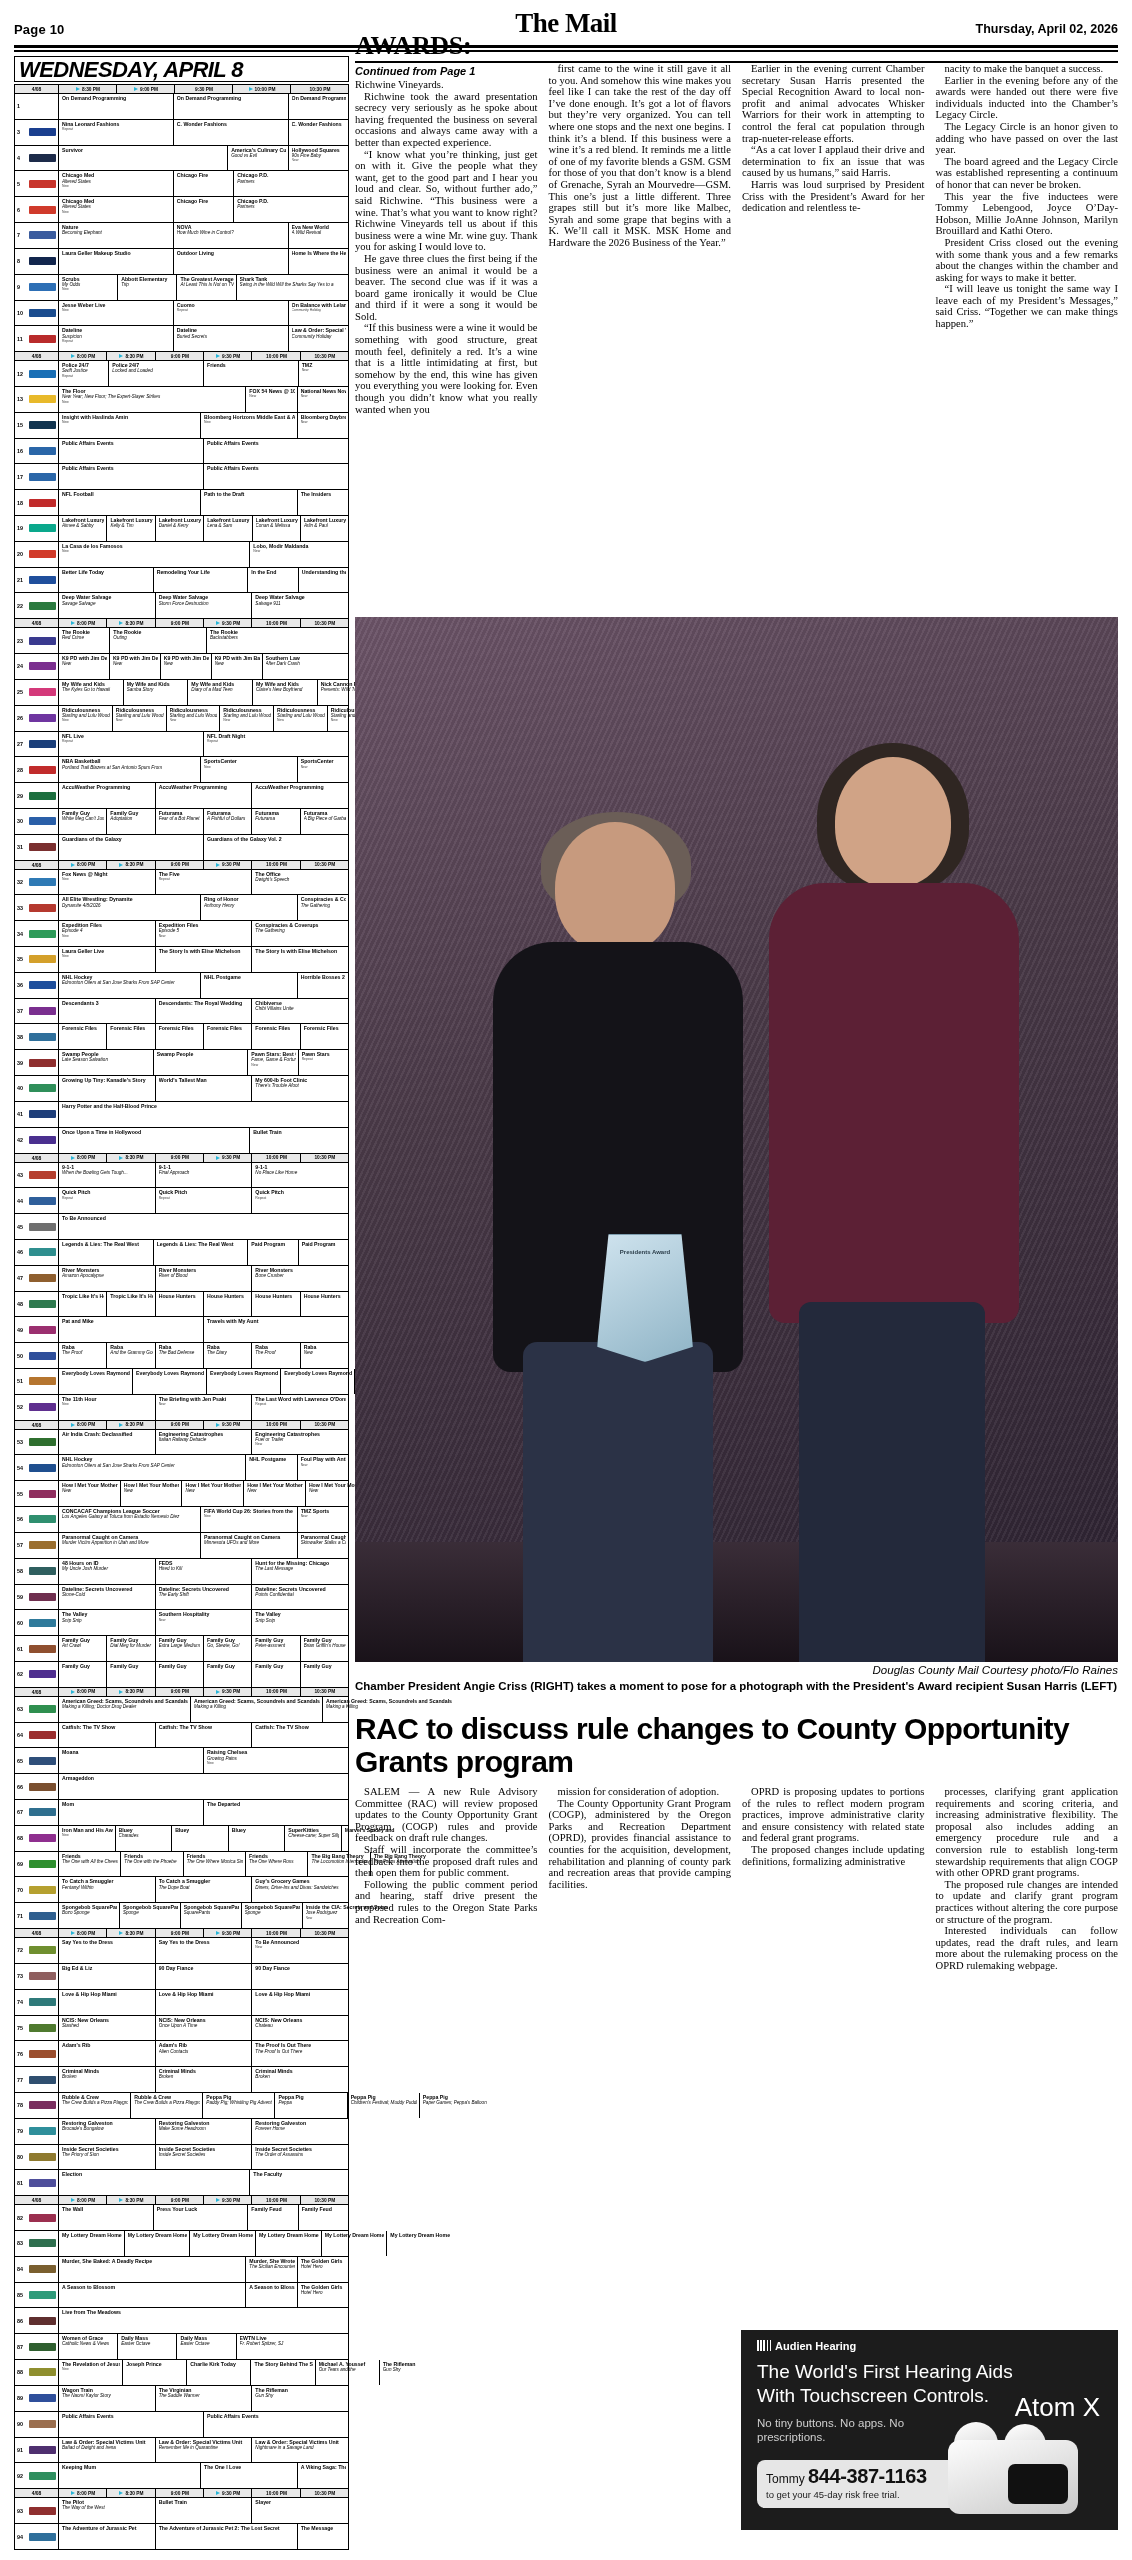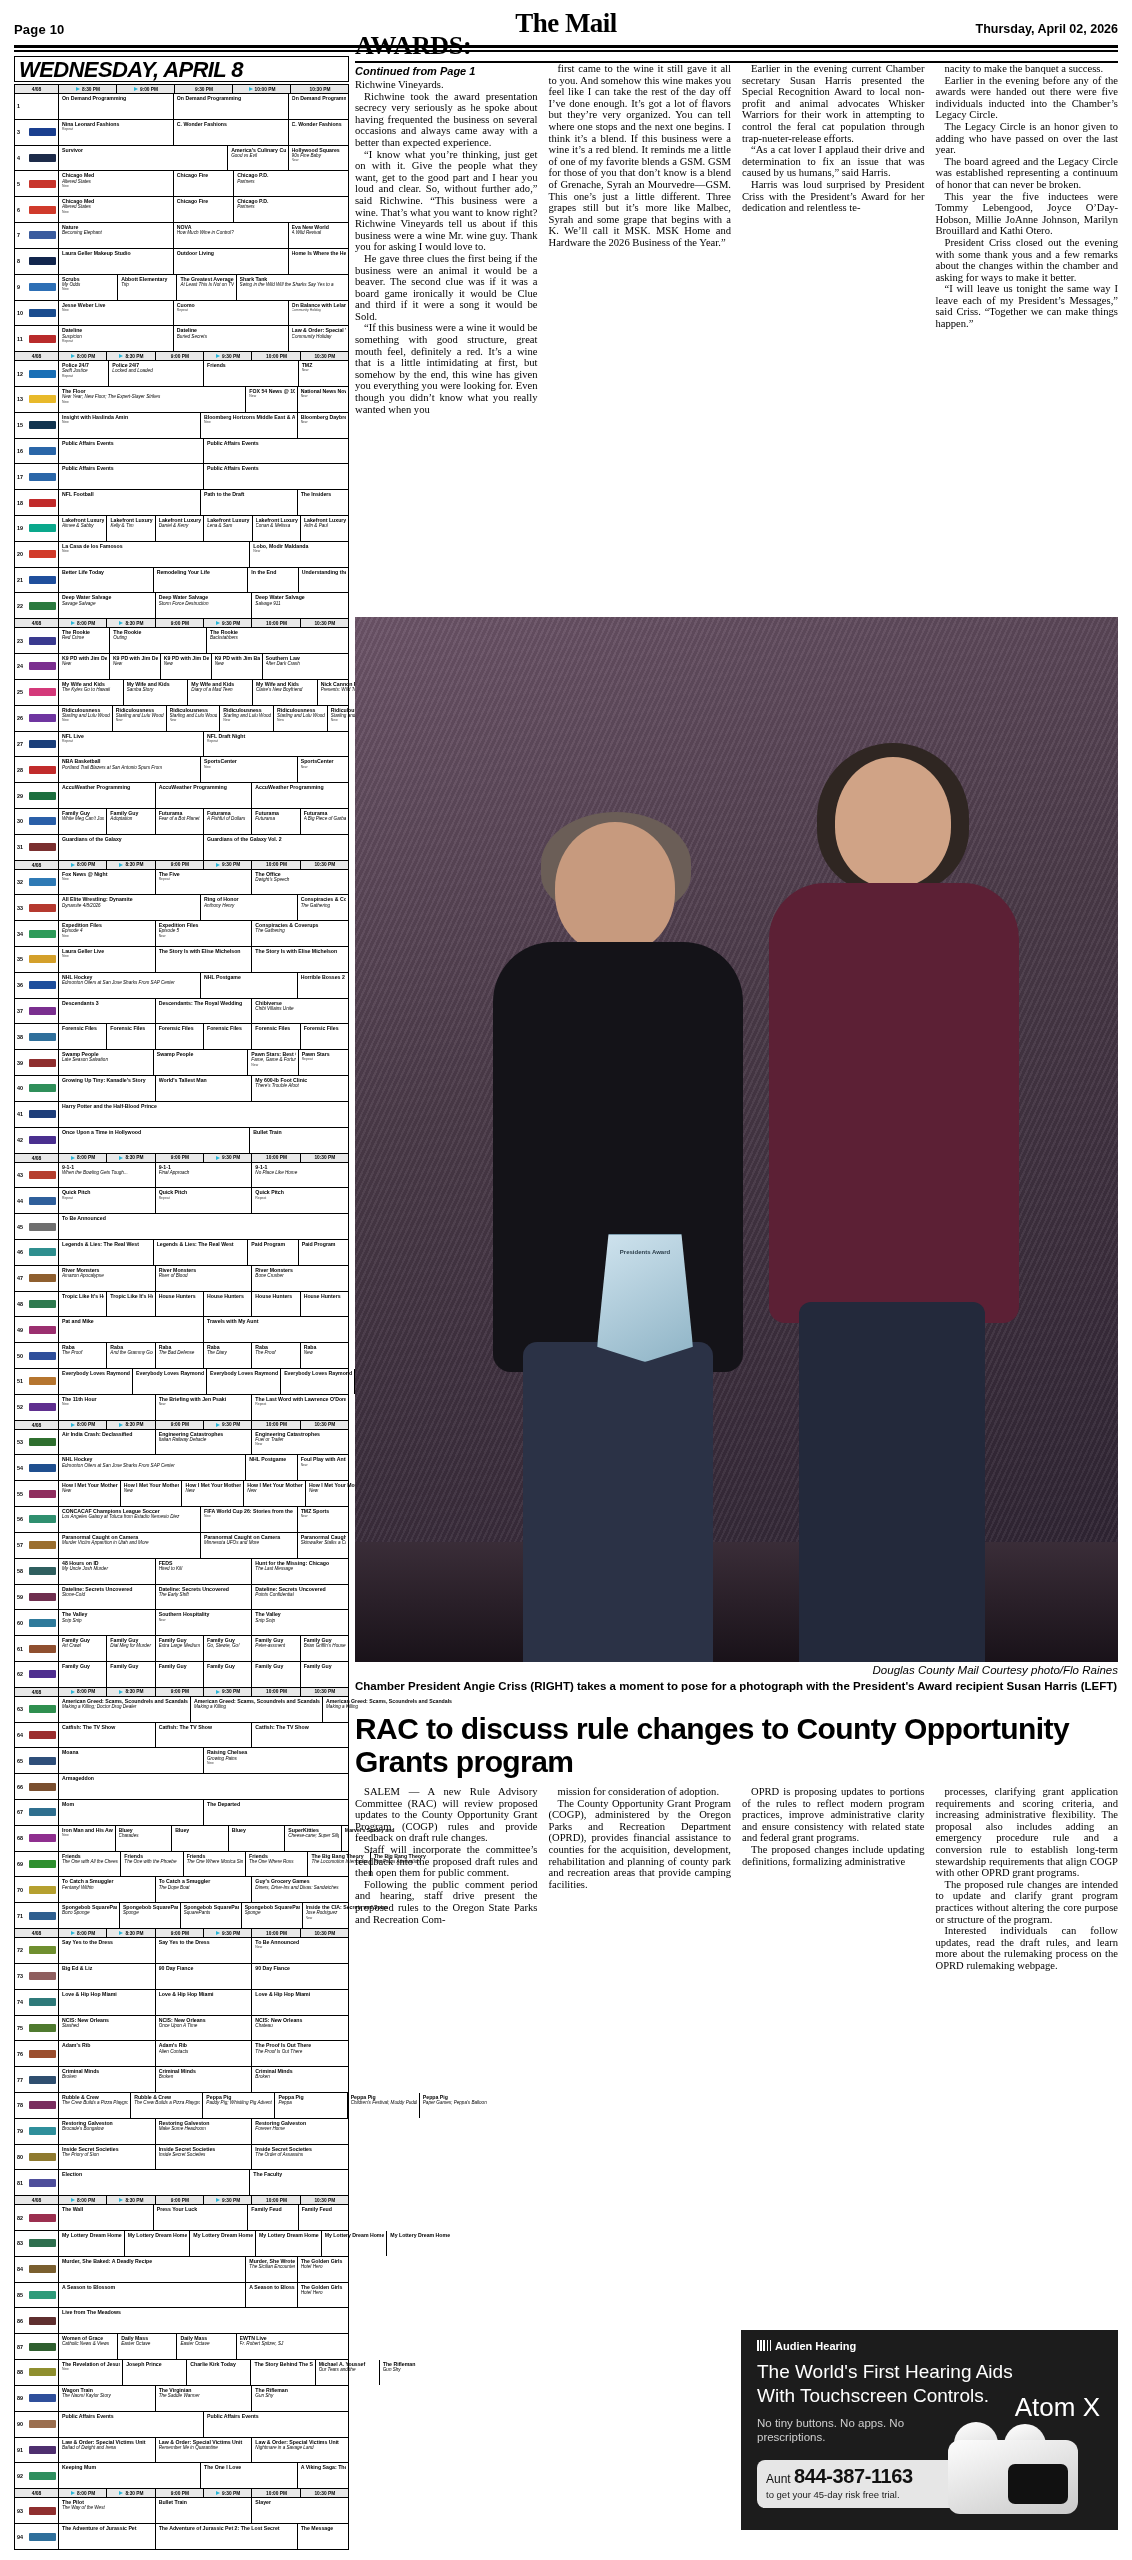--- a/index.html
+++ b/index.html
@@ -2414,21 +2414,21 @@
 </div>
 
 <div class="ad">
   <div class="ad-logo">
     <span class="ad-wave"></span><span>Audien Hearing</span>
   </div>
   <div class="ad-h">The World's First Hearing Aids With Touchscreen Controls.</div>
   <div class="ad-sub">No tiny buttons. No apps. No prescriptions.</div>
   <div class="ad-brand">Atom X</div>
   <div class="ad-cta">
-    <div class="ad-call"><span>Aunt</span> <b>844-387-1163</b></div>
+    <div class="ad-call"><span>Tommy</span> <b>844-387-1163</b></div>
     <div class="ad-fine">to get your 45-day risk free trial.</div>
   </div>
   <div class="ad-prod">
     <div class="ad-bud1"></div>
     <div class="ad-bud2"></div>
     <div class="ad-case">
       <div class="ad-scr"></div>
     </div>
   </div>
 </div>

